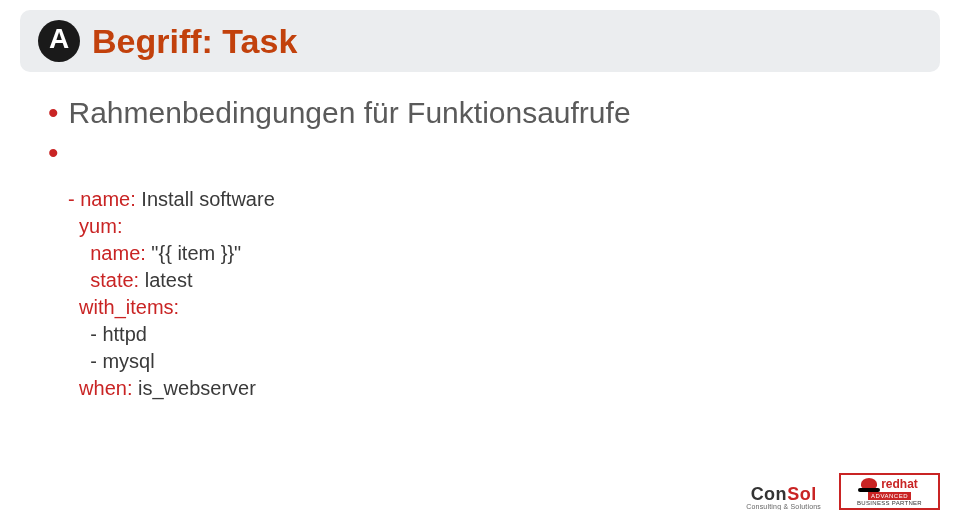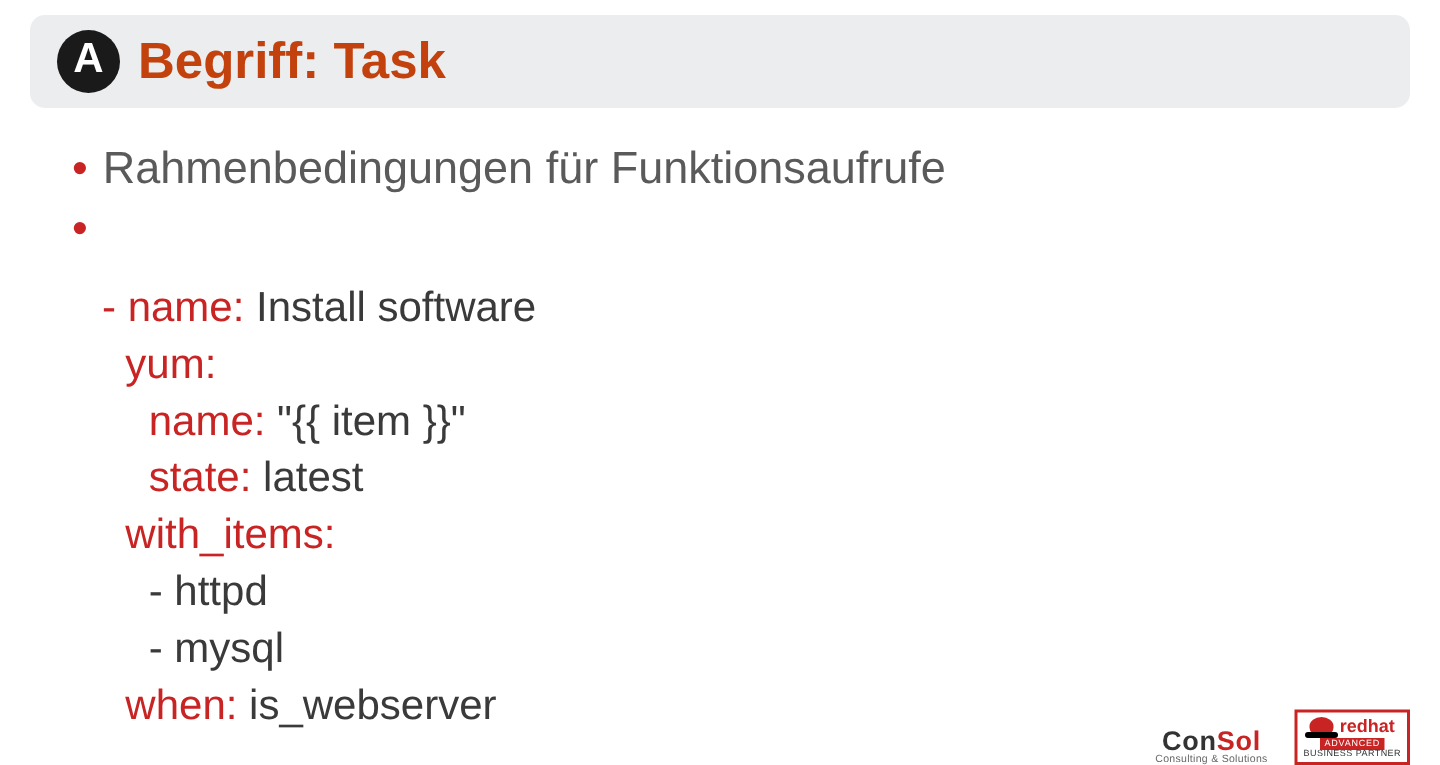--- a/index.html
+++ b/index.html
@@ -11,35 +11,35 @@
   .ansible-logo { width: 42px; height: 42px; border-radius: 50%; background: #1a1a1a; color: #fff; display: flex; align-items: center; justify-content: center; font-size: 28px; font-weight: bold; font-family: Arial, sans-serif; }
   .ansible-logo-inner { transform: translateY(-2px); }
   .slide-title { font-size: 34px; font-weight: bold; color: #c2410c; }
 
   .content { padding: 24px 48px 0 48px; }
   .bullet-line { display: flex; align-items: baseline; gap: 10px; margin-bottom: 8px; }
   .bullet-dot { color: #c92424; font-size: 30px; line-height: 1; }
   .bullet-text { font-size: 30px; color: #5a5a5a; }
 
   .code-cols { display: flex; gap: 40px; margin-top: 18px; padding-left: 20px; }
-  .code-block { font-family: Arial, Helvetica, sans-serif; font-size: 28px; line-height: 1.35; color: #3a3a3a; white-space: pre; }
+  .code-block { font-family: Arial, Helvetica, sans-serif; font-size: 20px; line-height: 1.35; color: #3a3a3a; white-space: pre; }
   .code-block .kw { color: #c92424; }
   .code-block .str { font-weight: bold; color: #3a3a3a; }
   .col-left { width: 45%; }
   .col-right { width: 50%; }
 
   .footer { position: absolute; bottom: 10px; left: 0; right: 0; display: flex; justify-content: center; align-items: center; font-size: 14px; color: #888; }
   .footer-page { }
 
   .logos { position: absolute; right: 20px; bottom: 10px; display: flex; align-items: flex-end; gap: 18px; }
   .consol-logo { display: flex; flex-direction: column; align-items: center; }
   .consol-word { font-size: 18px; font-weight: bold; color: #333; letter-spacing: 0.5px; }
   .consol-word .red { color: #c92424; }
   .consol-sub { font-size: 7px; color: #666; letter-spacing: 0.2px; margin-top: -2px; }
-  .redhat-logo { display: flex; flex-direction: column; align-items: center; border: 2px solid #c92424; padding: 2px 4px; }
+  .redhat-logo { display: flex; flex-direction: column; align-items: center; border: 2px solid #c92424; padding: 2px 16px; }
   .rh-top { display: flex; align-items: center; gap: 4px; }
   .rh-hat { width: 16px; height: 12px; background: #c92424; border-radius: 50% 50% 40% 40%; position: relative; }
   .rh-hat::after { content:""; position:absolute; bottom:-2px; left:-3px; width:22px; height:4px; background:#000; border-radius:2px; }
   .rh-text { font-size: 12px; font-weight: bold; color: #c92424; }
   .rh-adv { font-size: 6px; background:#c92424; color:#fff; padding:1px 3px; margin-top:1px; letter-spacing:0.5px; }
   .rh-bp { font-size: 6px; color:#333; letter-spacing:0.3px; }
 </style>
 </head>
 <body>
 

